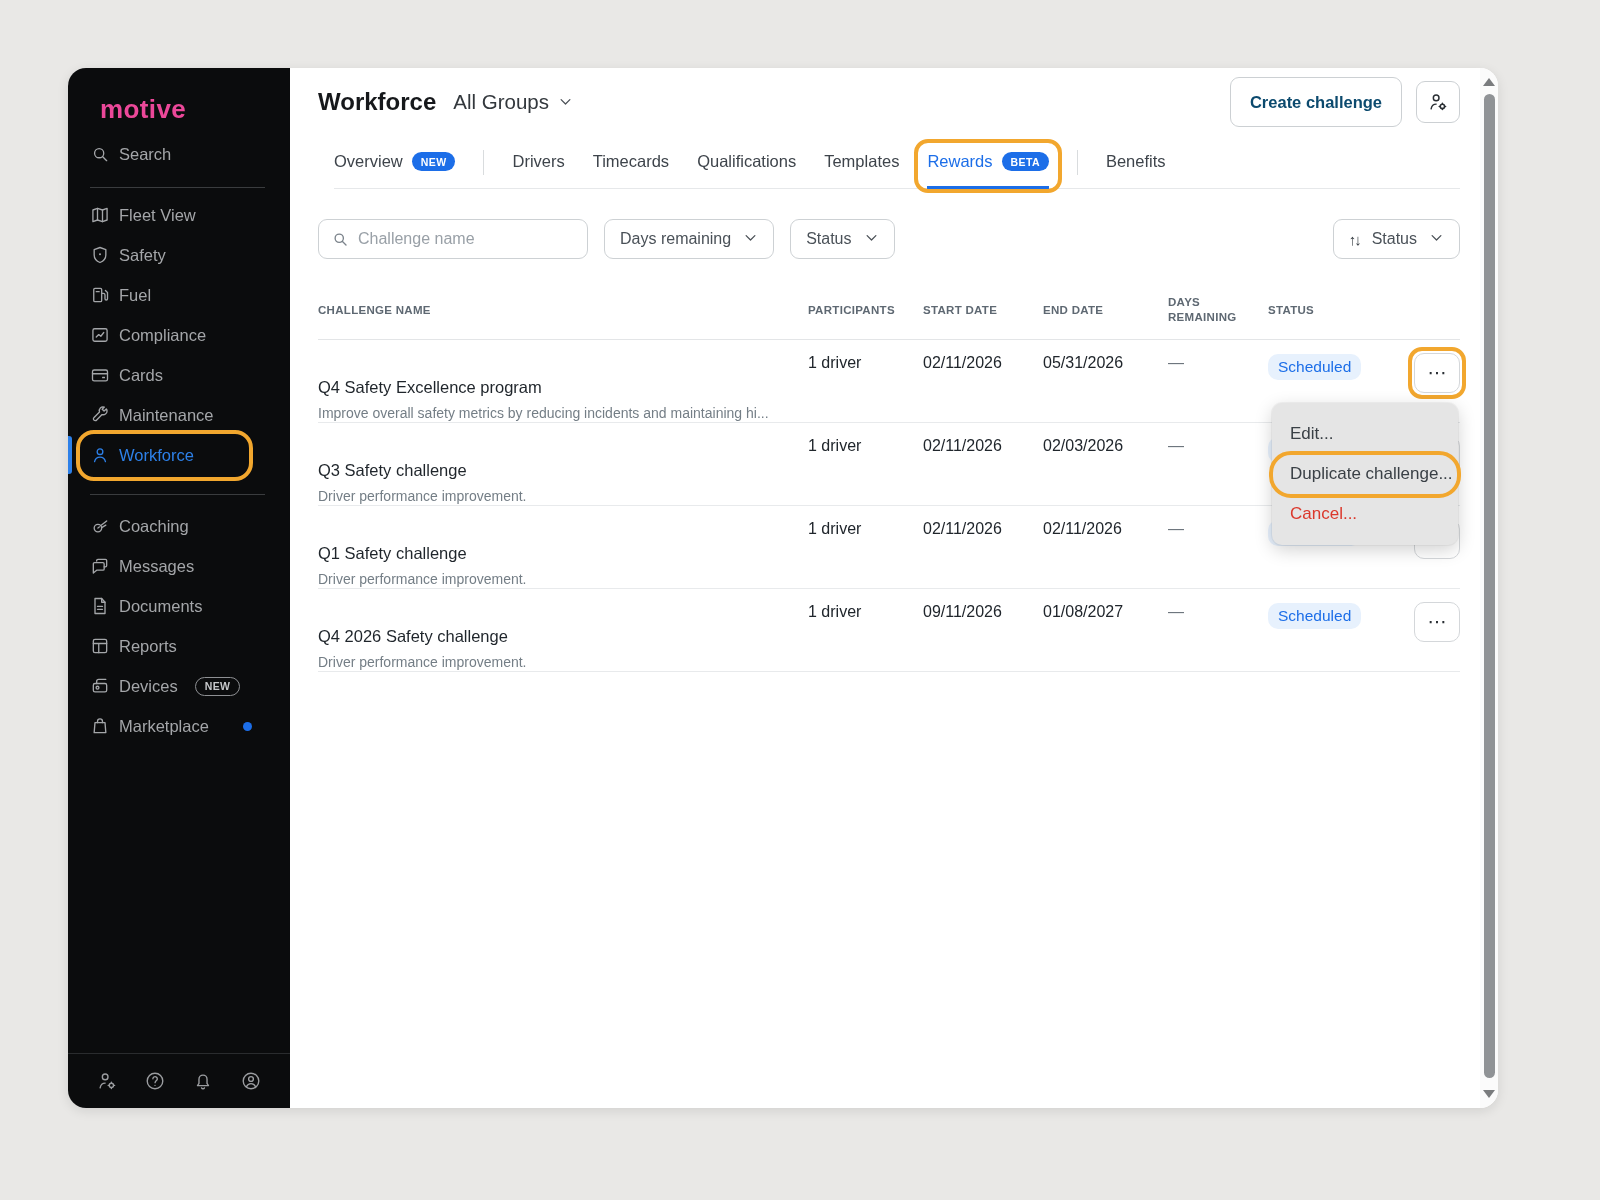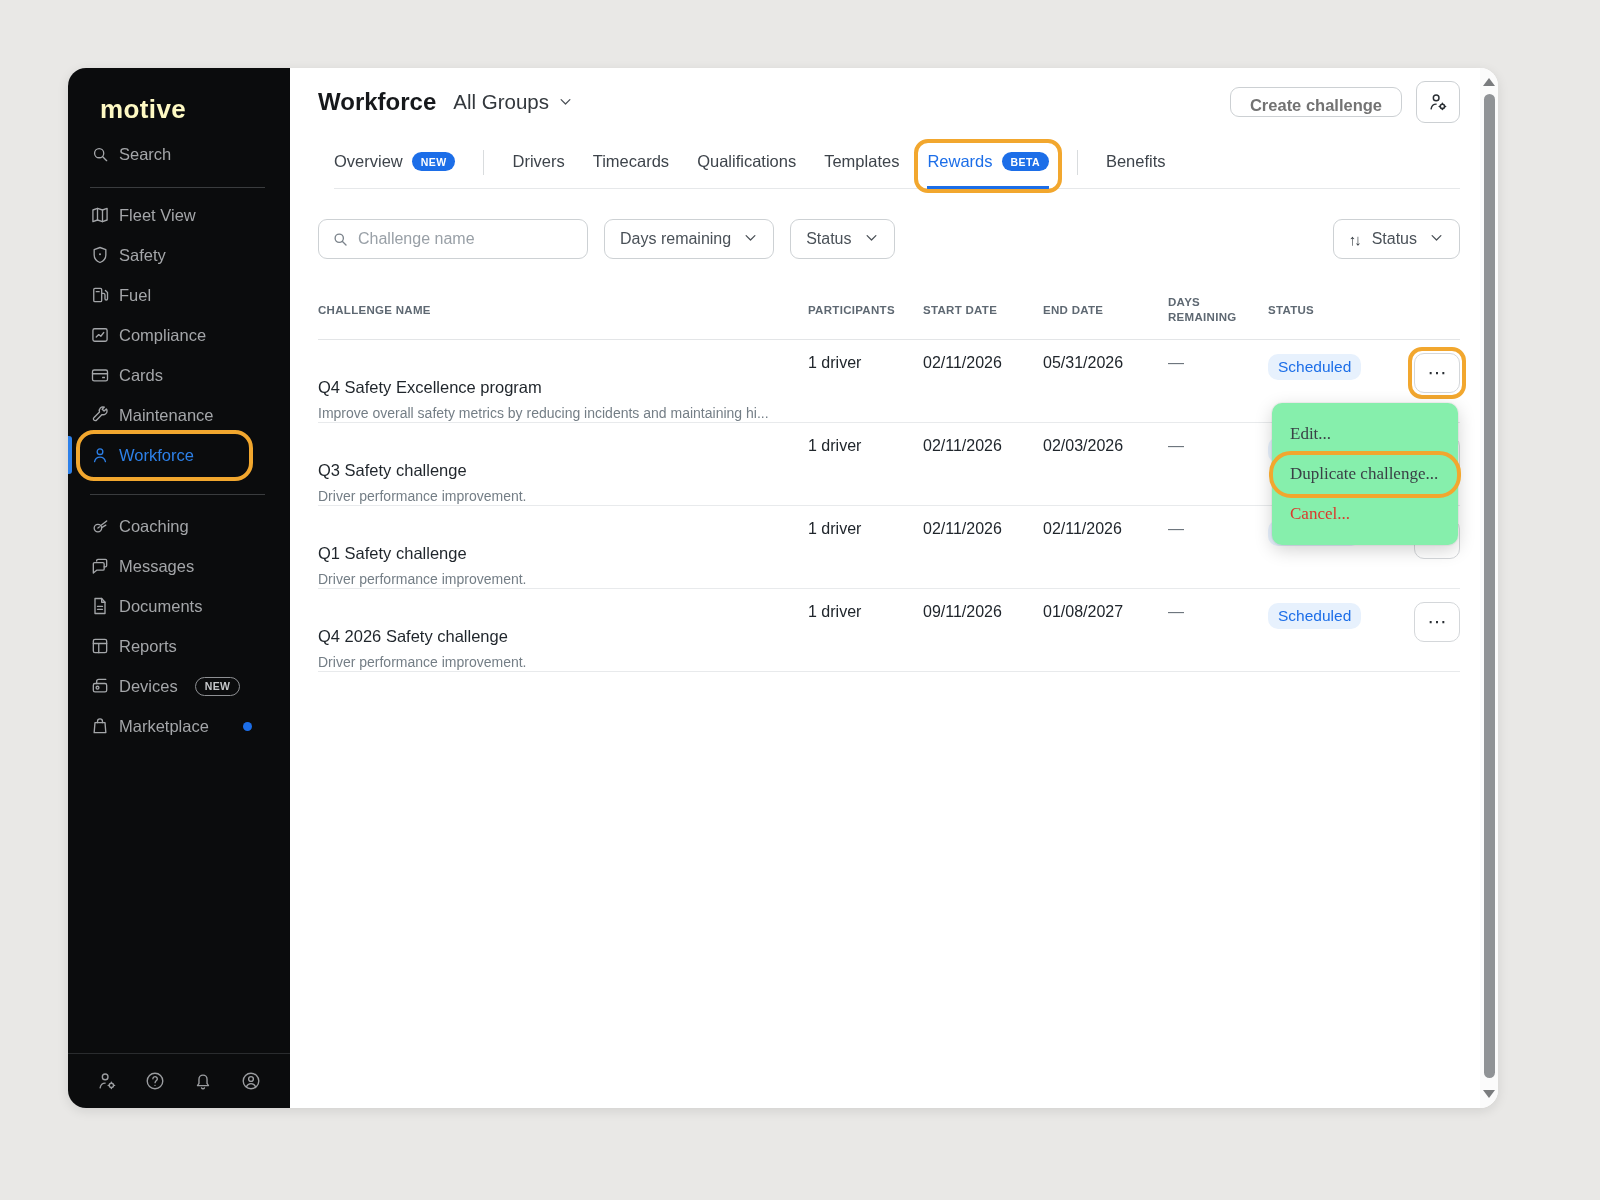--- a/index.html
+++ b/index.html
@@ -5,21 +5,21 @@
   :root{
     --accent:#1C6EE8; --orange:#F2A72E; --red:#DB382C;
     --badge-bg:#E7F1FD; --side-bg:#0B0C0D; --page-bg:#E9E8E6;
   }
   *{box-sizing:border-box; margin:0; padding:0;}
   body{width:1600px;height:1200px;background:var(--page-bg);font-family:"Liberation Sans",sans-serif;position:relative;overflow:hidden;}
   .window{position:absolute;left:68px;top:68px;width:1430px;height:1040px;background:#fff;border-radius:18px;box-shadow:0 3px 12px rgba(0,0,0,.10);overflow:hidden;display:flex;}
 
   
   .sidebar{width:222px;flex:none;background:var(--side-bg);color:#A4A6A9;display:flex;flex-direction:column;position:relative;}
-  .logo{margin:26px 0 9px 32px;color:#fef9c3;font-size:26px;font-weight:bold;letter-spacing:.4px;}
+  .logo{margin:26px 0 9px 32px;color:#ec4899;font-size:26px;font-weight:bold;letter-spacing:.4px;}
   .logo-text::first-letter{font-style:italic;}
   .side-item{display:flex;align-items:center;gap:9px;padding-left:22px;height:40px;font-size:16.5px;position:relative;cursor:pointer;white-space:nowrap;}
   .side-item .icon{width:20px;height:20px;flex:none;display:flex;align-items:center;justify-content:center;}
   .side-item .icon svg{width:20px;height:20px;stroke:currentColor;fill:none;stroke-width:1.6;stroke-linecap:round;stroke-linejoin:round;}
   .side-item.active{color:#2D80E8;}
   .side-item.active::before{content:'';position:absolute;left:0;top:1px;width:4px;height:38px;background:#2D80E8;border-radius:0 3px 3px 0;}
   .side-item.active::after{content:'';position:absolute;left:8px;right:37px;top:-5px;bottom:-6px;border:4px solid var(--orange);border-radius:18px;pointer-events:none;}
   .side-divider{border-top:1px solid #3A3C3E;margin:13px 25px 7px 22px;}
   .side-divider.second{margin:19px 25px 11px 22px;}
   .pill-outline{border:1.5px solid #8E9093;color:#C7C9CB;font-size:10.5px;font-weight:bold;padding:2.5px 9px;border-radius:11px;letter-spacing:.4px;margin-left:8px;}
@@ -28,21 +28,21 @@
   .side-footer .ficon{width:22px;height:22px;cursor:pointer;}
   .side-footer .ficon svg{width:22px;height:22px;stroke:#9B9DA0;fill:none;stroke-width:1.5;stroke-linecap:round;stroke-linejoin:round;}
 
   
   .main{flex:1;min-width:0;padding:12px 20px 0 28px;position:relative;}
   .page-head{display:flex;align-items:center;height:44px;}
   .title{font-size:24px;font-weight:bold;color:#16181B;}
   .group-sel{margin-left:17px;display:flex;align-items:center;gap:9px;font-size:20.5px;color:#33383D;cursor:pointer;}
   .chev svg{width:15px;height:15px;stroke:#4A5056;fill:none;stroke-width:2;stroke-linecap:round;stroke-linejoin:round;}
   .head-actions{margin-left:auto;display:flex;align-items:center;gap:14px;}
-  .btn-create{height:30px;padding:8px 19px;border:1px solid #CCD0D3;border-radius:9px;background:#fff;font-size:16.5px;font-weight:bold;color:#737373;cursor:pointer;font-family:inherit;}
+  .btn-create{height:50px;padding:8px 19px;border:1px solid #CCD0D3;border-radius:9px;background:#fff;font-size:16.5px;font-weight:bold;color:#0c4a6e;cursor:pointer;font-family:inherit;}
   .btn-iconsq{width:44px;height:42px;border:1px solid #CCD0D3;border-radius:9px;background:#fff;display:flex;align-items:center;justify-content:center;cursor:pointer;}
   .btn-iconsq svg{width:22px;height:22px;stroke:#2A2F34;fill:none;stroke-width:1.6;stroke-linecap:round;stroke-linejoin:round;}
 
   .tabs{display:flex;align-items:flex-end;gap:28px;margin-top:26px;border-bottom:1px solid #E6E8EA;margin-left:16px;}
   .tab{display:flex;align-items:center;gap:9px;font-size:16.5px;color:#3E444B;padding-bottom:15px;border-bottom:3px solid transparent;margin-bottom:-1px;cursor:pointer;position:relative;white-space:nowrap;}
   .tab.active{color:var(--accent);border-bottom-color:var(--accent);}
   .tab.active::after{content:'';position:absolute;left:-13px;right:-13px;top:-13px;bottom:-7px;border:4px solid var(--orange);border-radius:14px;pointer-events:none;}
   .tab-divider{width:1px;height:25px;background:#D9DCDE;margin-bottom:13px;}
   .pill-blue{background:var(--accent);color:#fff;font-size:10.5px;font-weight:bold;padding:3.5px 9px;border-radius:11px;letter-spacing:.4px;}
 
@@ -64,21 +64,21 @@
   .cell-name .t{font-size:16.5px;color:#1F252B;margin-top:24px;}
   .cell-name .d{font-size:14px;color:#747E86;margin-top:8px;}
   .cell{font-size:16px;color:#20262C;}
   .cell.dash{color:#6A737B;}
   .status-badge{display:inline-block;background:var(--badge-bg);color:var(--accent);font-size:15.5px;padding:4px 10px;border-radius:10px;}
   .menu-btn{width:46px;height:40px;border:1px solid #D4D7DA;border-radius:10px;background:#fff;color:#2A2F34;font-size:19px;line-height:36px;text-align:center;cursor:pointer;position:relative;padding:0;font-family:inherit;}
   .menu-btn.highlight-ring::after{content:'';position:absolute;left:-7px;right:-7px;top:-7px;bottom:-7px;border:4px solid var(--orange);border-radius:14px;pointer-events:none;}
   .row > .actioncell{padding-top:13px;}
 
   
-  .menu-card{position:absolute;left:1204px;top:335px;width:186px;background:#86efac;border-radius:10px;box-shadow:0 5px 18px rgba(0,0,0,.18), 0 0 0 1px rgba(0,0,0,.04);z-index:6;padding:12px 0;font-family:Liberation Serif, serif;}
+  .menu-card{position:absolute;left:1204px;top:335px;width:186px;background:#e5e5e5;border-radius:10px;box-shadow:0 5px 18px rgba(0,0,0,.18), 0 0 0 1px rgba(0,0,0,.04);z-index:6;padding:12px 0;}
   .menu-item{height:38px;display:flex;align-items:center;padding-left:18px;font-size:17px;color:#3A4046;cursor:pointer;position:relative;}
   .menu-item.big{height:42px;}
   .menu-item.danger{color:var(--red);}
   .menu-item.highlighted::after{content:'';position:absolute;left:-3px;right:-3px;top:-2px;bottom:-3px;border:4px solid var(--orange);border-radius:22px;pointer-events:none;}
 
   
   .scrollstrip{width:18px;flex:none;background:#FBFBFB;position:relative;}
   .arr-up{position:absolute;top:10px;left:3px;width:0;height:0;border-left:6px solid transparent;border-right:6px solid transparent;border-bottom:8px solid #7A7C7E;cursor:pointer;}
   .arr-down{position:absolute;bottom:10px;left:3px;width:0;height:0;border-left:6px solid transparent;border-right:6px solid transparent;border-top:8px solid #7A7C7E;cursor:pointer;}
   .thumb{position:absolute;top:26px;left:3.5px;width:11px;height:984px;background:#909396;border-radius:6px;cursor:pointer;}

